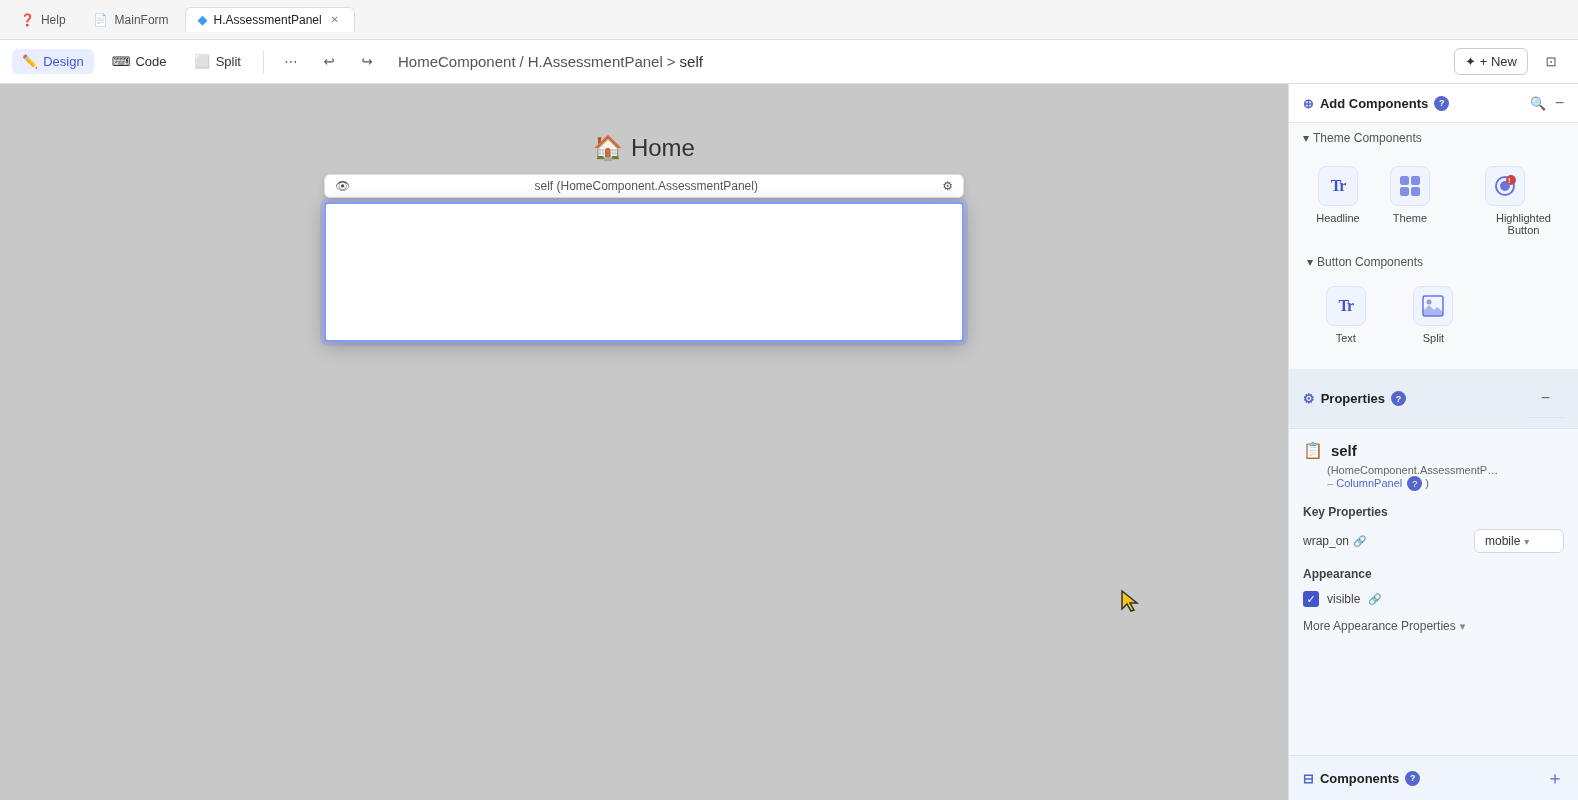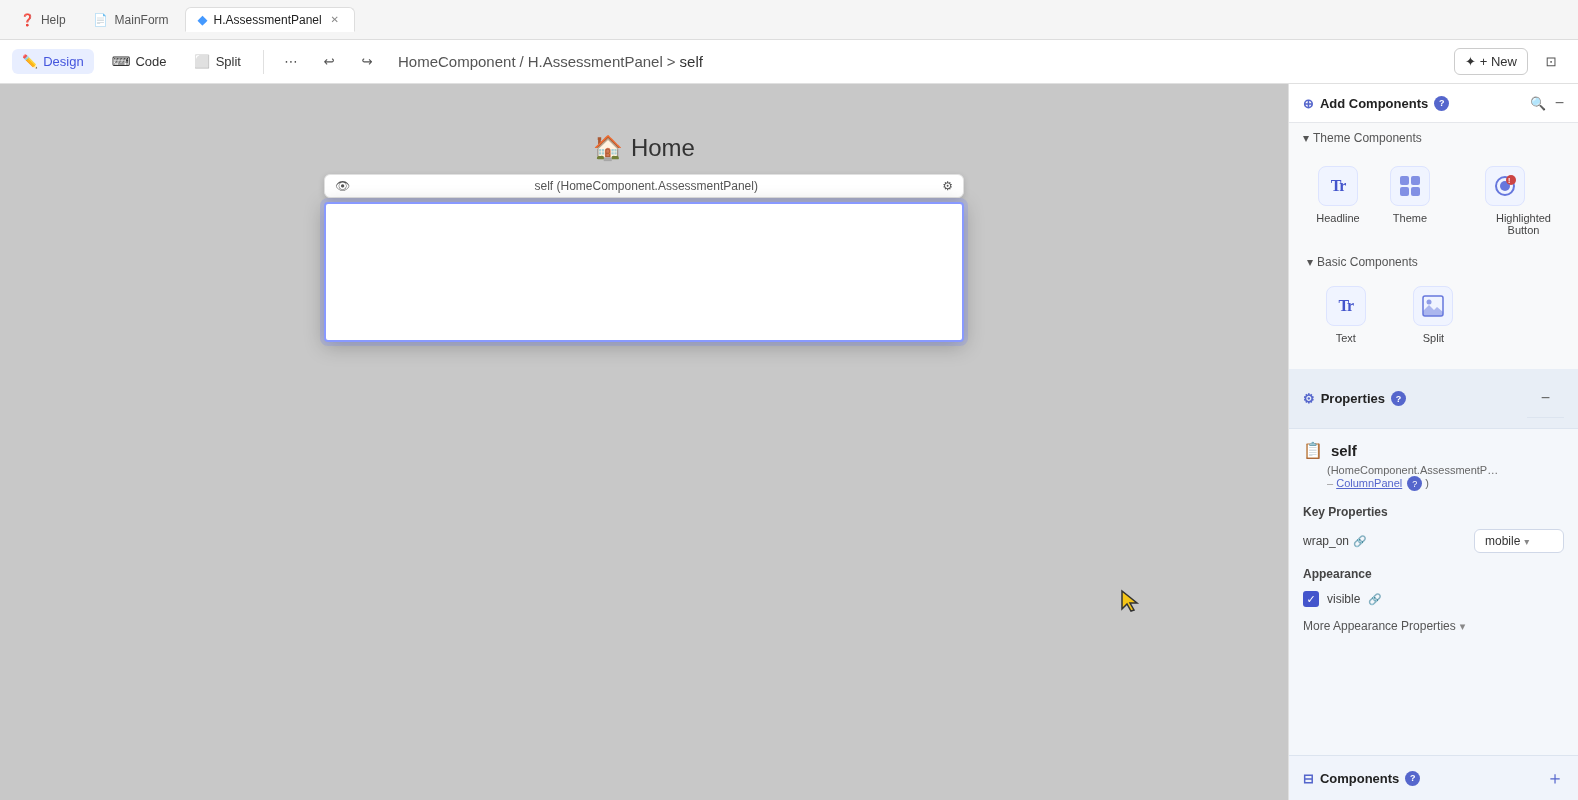--- a/index.html
+++ b/index.html
@@ -51,21 +51,21 @@
 
     
     .props-panel { flex: 1; overflow-y: auto; background: #f4f7fb; }
     .props-header { display: flex; align-items: center; justify-content: space-between; padding: 10px 14px; background: #e8eef6; border-bottom: 1px solid #dce4ef; }
     .props-header .title { font-size: 13px; font-weight: 600; color: #222; display: flex; align-items: center; gap: 6px; }
     .props-header .header-actions { color: #666; cursor: pointer; font-size: 16px; }
 
     .props-body { padding: 12px 14px; }
     .props-self-label { display: flex; align-items: center; gap: 8px; font-size: 14px; font-weight: 600; color: #222; margin-bottom: 4px; }
     .props-type { font-size: 11px; color: #666; margin-bottom: 14px; padding-left: 24px; }
-    .props-type .type-link { color: #5566cc; cursor: pointer; text-decoration: underline; }
+    .props-type .type-link { color: #5566cc; cursor: pointer; }
 
     .section-title-label { font-size: 12px; font-weight: 600; color: #444; margin-bottom: 10px; }
 
     .prop-row { display: flex; align-items: center; justify-content: space-between; margin-bottom: 8px; }
     .prop-label { font-size: 12px; color: #444; display: flex; align-items: center; gap: 4px; }
     .prop-label .link-icon { color: #888; font-size: 11px; cursor: pointer; }
 
     .prop-select { display: flex; align-items: center; gap: 4px; padding: 4px 10px; border: 1px solid #d0d8e8; border-radius: 6px; background: #fff; font-size: 12px; color: #333; cursor: pointer; min-width: 90px; }
     .prop-select .arrow { color: #888; font-size: 10px; }
 
@@ -212,21 +212,21 @@
               <circle cx="18" cy="6" r="5" fill="#cc4444"></circle>
               <text x="15" y="9" font-size="7" fill="#fff" font-weight="bold">!</text>
             </svg>
           </div>
           <span class="item-label" style="text-align:center;margin-left:36px;">Highlighted Button</span>
         </div>
       </div>
 
       <div class="basic-section-title">
         <span>▾</span>
-        <span>Basic Components</span>
+        <span>Button Components</span>
       </div>
       <div class="basic-component-row">
         <div class="component-item">
           <div class="icon-box" style="font-size:16px; font-weight:700; font-family:serif; letter-spacing:-1px;">Tr</div>
           <span class="item-label">Text</span>
         </div>
         <div class="component-item">
           <div class="icon-box">
             <svg width="22" height="22" viewBox="0 0 22 22">
               <rect x="1" y="1" width="20" height="20" rx="2" fill="none" stroke="#6677dd" stroke-width="1.5"></rect>

